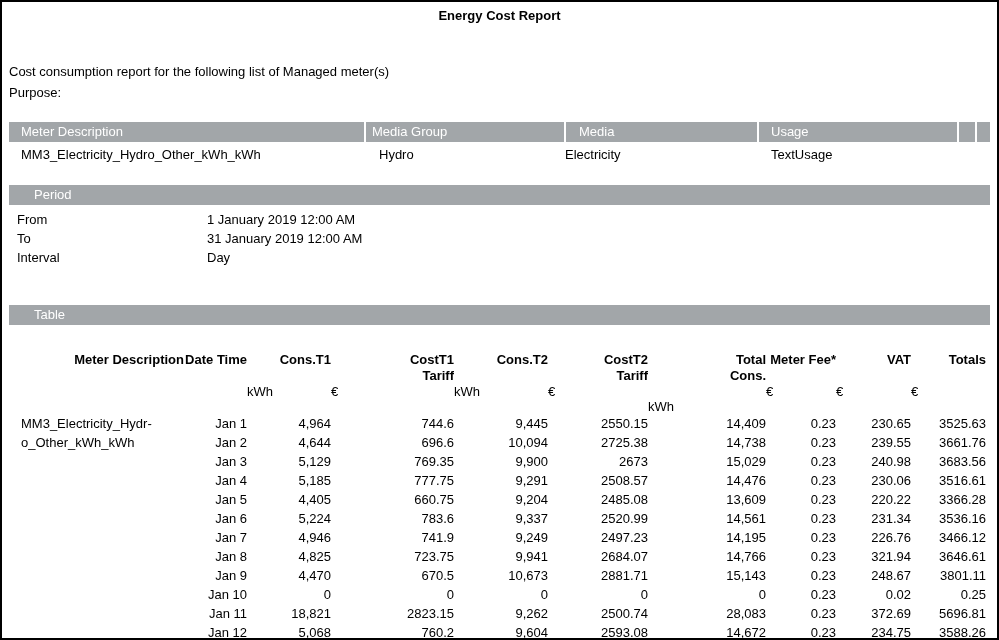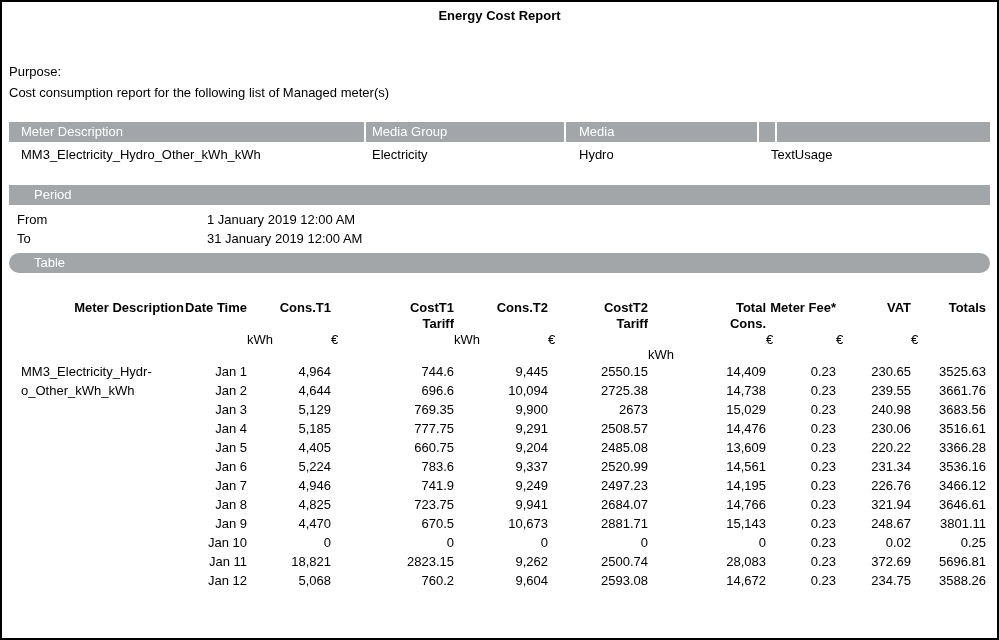--- a/index.html
+++ b/index.html
@@ -48,21 +48,21 @@
   .c-media { width: 193px; padding-left: 13px; }
   .c-usage { width: 200px; padding-left: 12px; }
   .c-x1 { width: 18px; }
   .c-x2 { width: 13px; border-right: none !important; }
   .meters-bar .c-x2 { border-right: none; }
   
   .period-bar { margin-top: 22px; }
   .period-rows { margin-top: 5px; }
   .period-row { display: flex; height: 19px; line-height: 19px; }
   .period-label { box-sizing: border-box; width: 198px; padding-left: 8px; }
-  .table-bar { margin-top: 5px; border-radius: 10px; }
+  .table-bar { margin-top: 38px; }
   
   table.energy {
     margin: 0 7px;
     width: 983px;
     border-collapse: collapse;
     table-layout: fixed;
     font-size: 13px;
   }
   table.energy th, table.energy td {
     padding: 0; margin: 0;
@@ -96,50 +96,55 @@
   table.energy tbody td.col-date { text-align: right; }
   table.energy .pl12 { padding-left: 12px; }
   table.energy .pr6 { padding-right: 6px; }
 </style>
 </head>
 <body>
 
 <div class="report-title">Energy Cost Report</div>
 
 <div class="purpose-block">
+  <div>Cost consumption report for the following list of Managed meter(s)</div>
   <div>Purpose:</div>
-  <div>Cost consumption report for the following list of Managed meter(s)</div>
 </div>
 
 <div class="section">
   <div class="bar meters-bar">
     <div class="cell c-meter">Meter Description</div>
     <div class="cell c-mediagroup">Media Group</div>
     <div class="cell c-media">Media</div>
+    <div class="cell c-usage">Usage</div>
     <div class="cell c-x1"></div>
     <div class="cell c-x2"></div>
   </div>
   <div class="meters-row">
     <div class="cell c-meter">MM3_Electricity_Hydro_Other_kWh_kWh</div>
+    <div class="cell c-media">Hydro</div>
     <div class="cell c-mediagroup">Electricity</div>
-    <div class="cell c-media">Hydro</div>
     <div class="cell c-usage">TextUsage</div>
   </div>
 </div>
 
 <div class="section">
   <div class="bar single period-bar">Period</div>
   <div class="period-rows">
     <div class="period-row">
       <div class="period-label">From</div>
       <div>1 January 2019 12:00 AM</div>
     </div>
     <div class="period-row">
       <div class="period-label">To</div>
       <div>31 January 2019 12:00 AM</div>
+    </div>
+    <div class="period-row">
+      <div class="period-label">Interval</div>
+      <div>Day</div>
     </div>
   </div>
 </div>
 
 <div class="section">
   <div class="bar single table-bar">Table</div>
 </div>
 
 <table class="energy">
   <colgroup>

